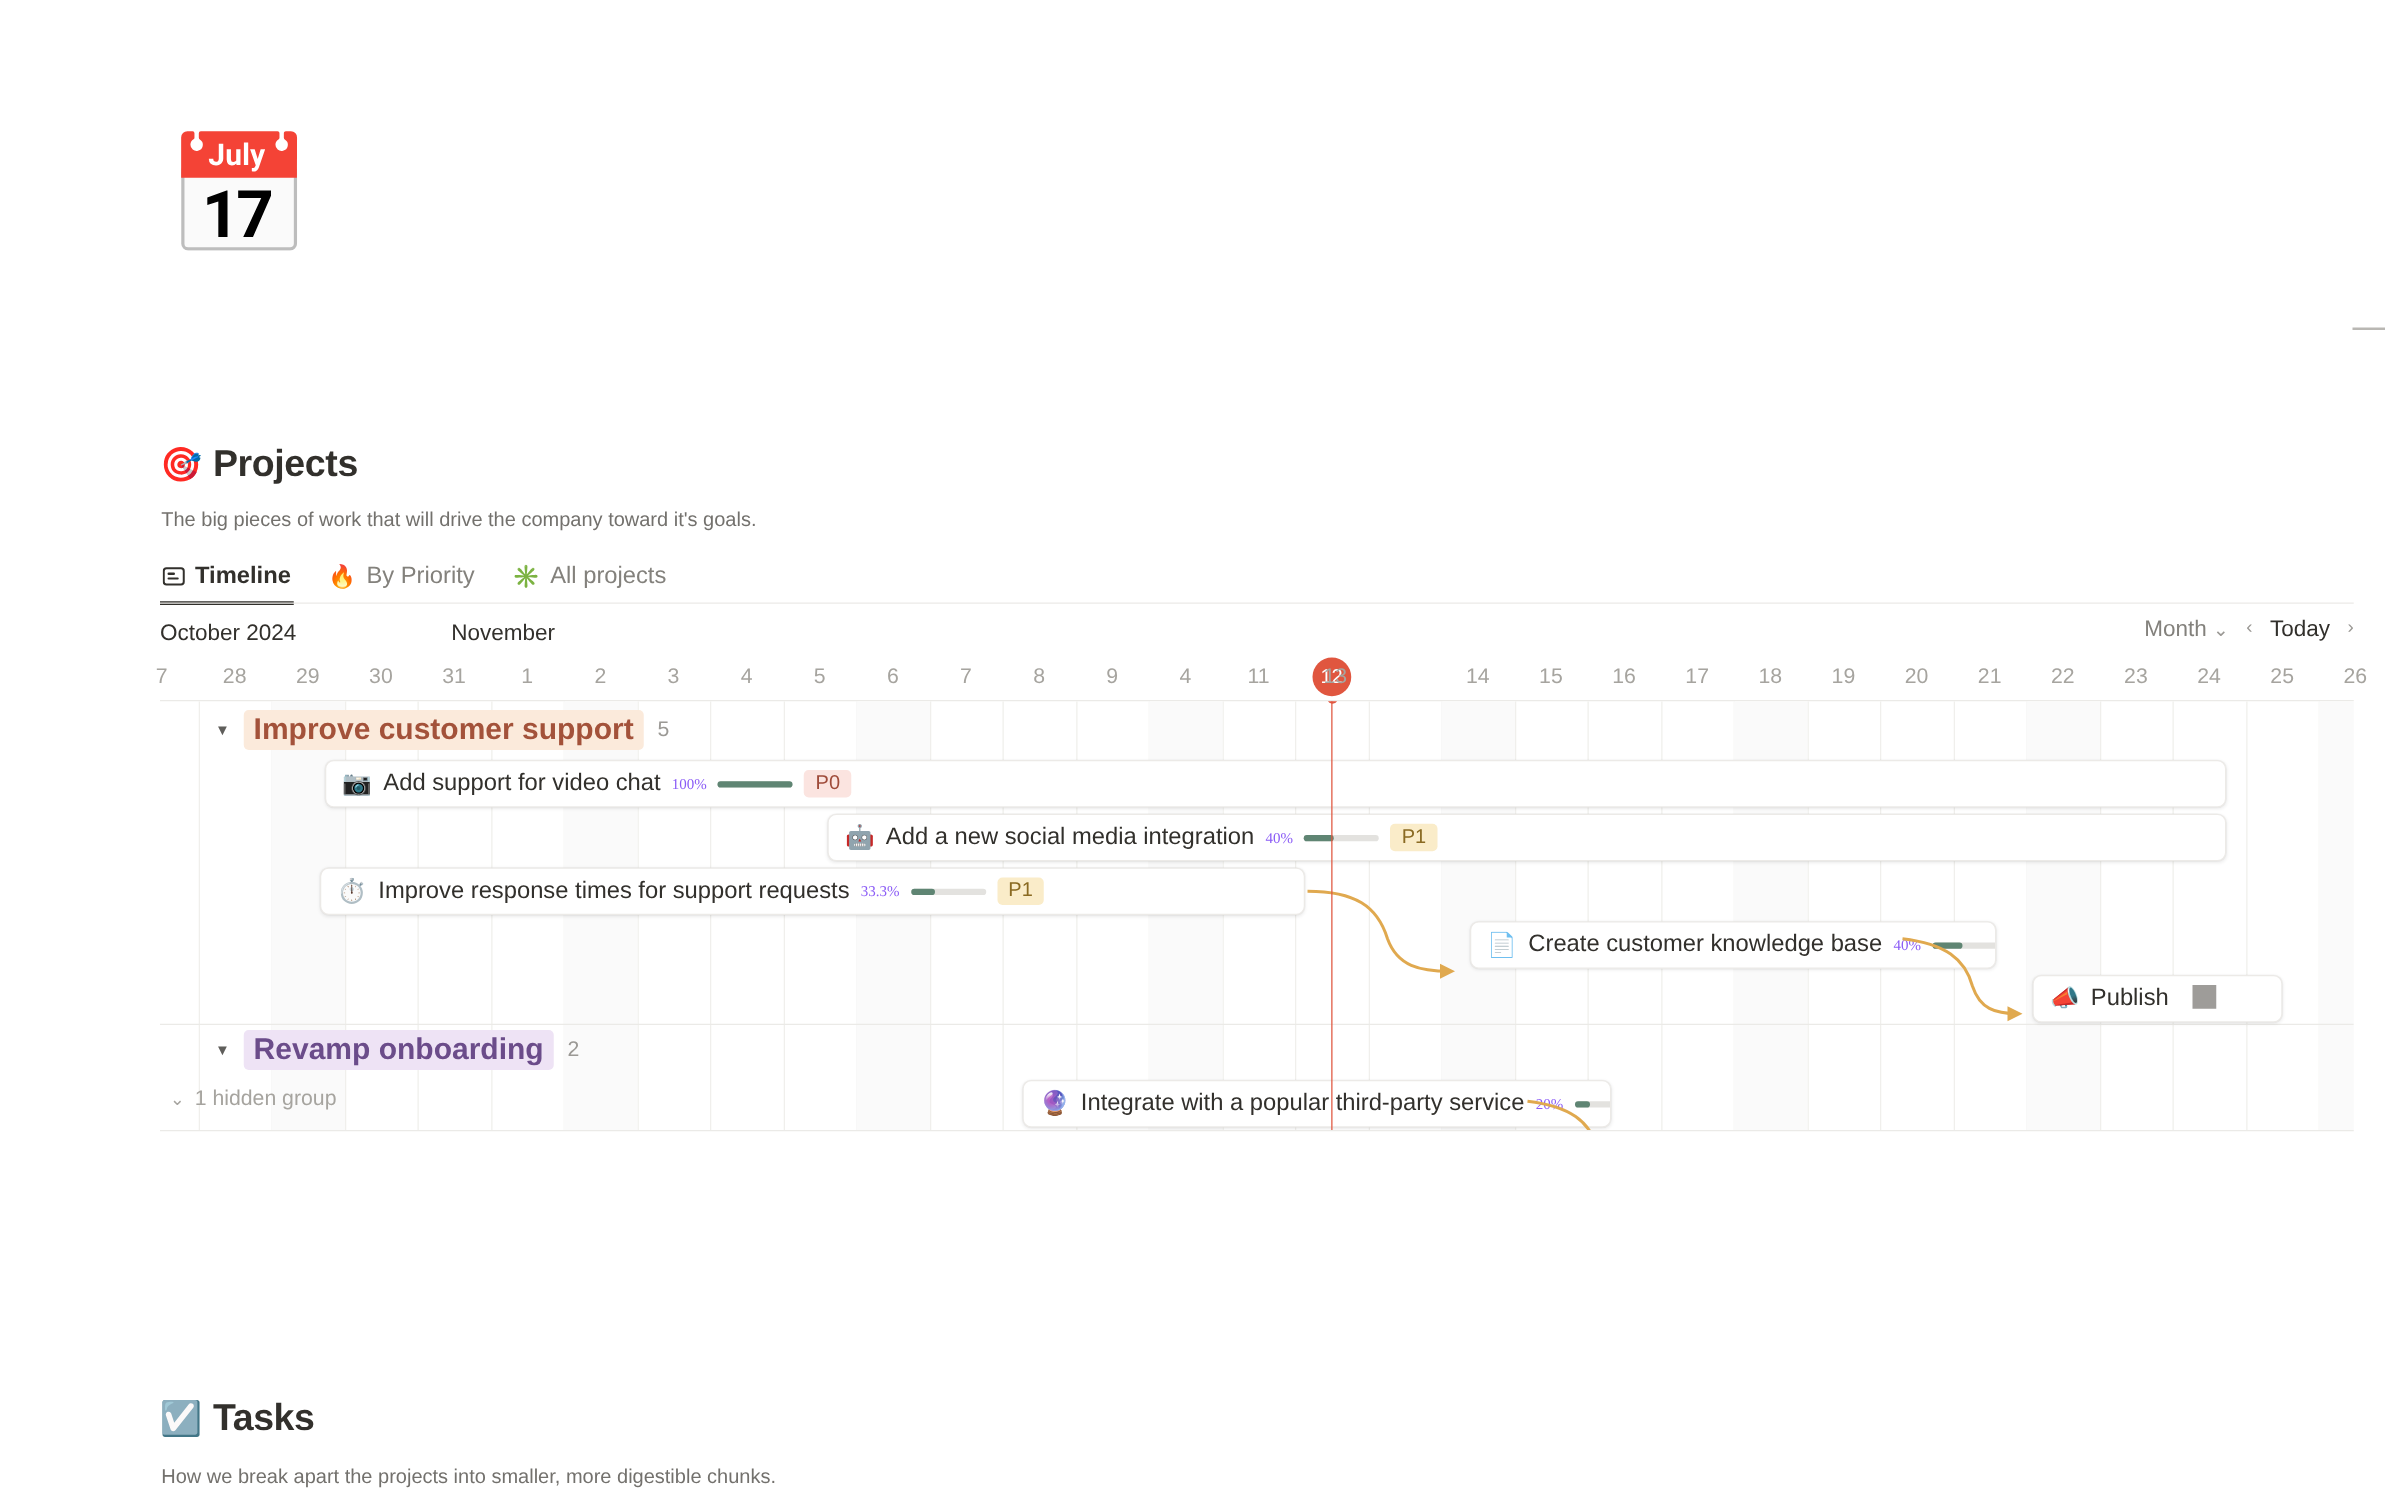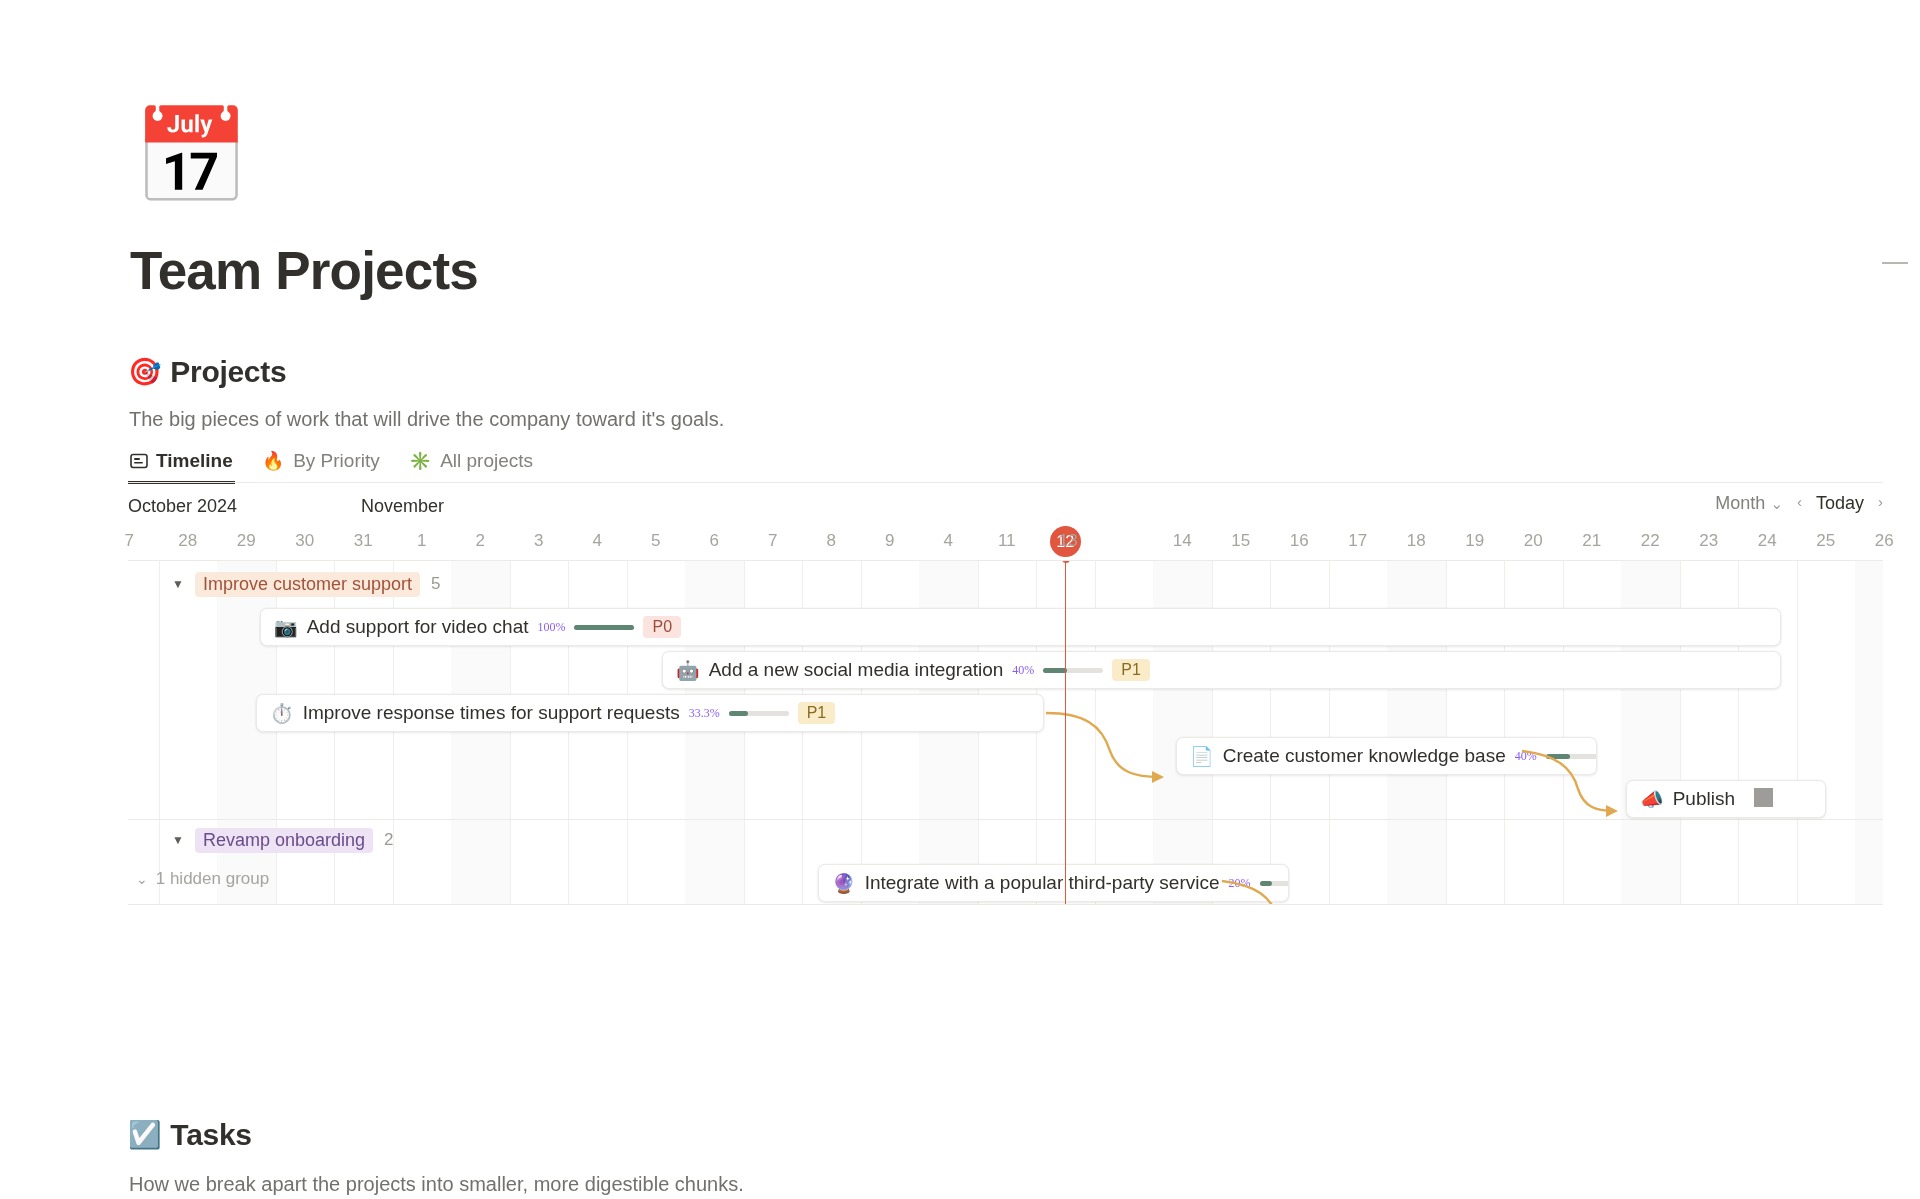--- a/index.html
+++ b/index.html
@@ -24,21 +24,21 @@
     letter-spacing: -0.8px;
   }
 
   
   .section-heading {
     position: absolute; display: flex; align-items: center; gap: 9px;
     font-size: 30px; font-weight: bold; color: #32302c; letter-spacing: -0.3px;
   }
   .section-heading .sec-emoji { font-size: 27px; line-height: 1; }
   .section-desc {
-    position: absolute; font-size: 20px; color: #73716d;
+    position: absolute; font-size: 16px; color: #73716d;
   }
   #projects-heading { left: 128px; top: 355px; }
   #projects-desc    { left: 129px; top: 408px; }
   #tasks-heading    { left: 128px; top: 1118px; }
   #tasks-desc       { left: 129px; top: 1173px; }
 
   
   .tabs {
     position: absolute; left: 128px; top: 440px;
     display: flex; align-items: flex-end; gap: 26px;
@@ -113,21 +113,21 @@
   }
   .rowline { position: absolute; left: 0; right: 0; height: 1px; background: #ebeae7; }
 
   
   .group-row {
     position: absolute; display: flex; align-items: center; gap: 11px;
     height: 30px;
   }
   .caret { font-size: 12px; color: #5f5e5b; cursor: pointer; }
   .group-pill {
-    font-size: 18px; padding: 2px 8px; border-radius: 4px;
+    font-size: 24px; padding: 2px 8px; border-radius: 4px; font-weight: bold;
   }
   .group-pill.orange { background: #fbeadb; color: #a3523a; }
   .group-pill.purple { background: #eee3f5; color: #6b4c8a; }
   .group-count { font-size: 17px; color: #9b9995; }
 
   
   .bar {
     position: absolute; height: 38px;
     display: flex; align-items: center; gap: 9px;
     padding: 0 13px;
@@ -174,21 +174,20 @@
   }
 </style>
 </head>
 <body>
 
 <div class="page">
 
   <div class="side-dash"></div>
 
   <div class="page-icon">📅</div>
-  <div class="page-title">Team Projects</div>
 
   <div class="section-heading" id="projects-heading">
     <span class="sec-emoji">🎯</span>
     <span>Projects</span>
   </div>
   <div class="section-desc" id="projects-desc">The big pieces of work that will drive the company toward it's goals.</div>
 
   <div class="tabs">
     <div class="tab active">
       <span class="tab-ico">

